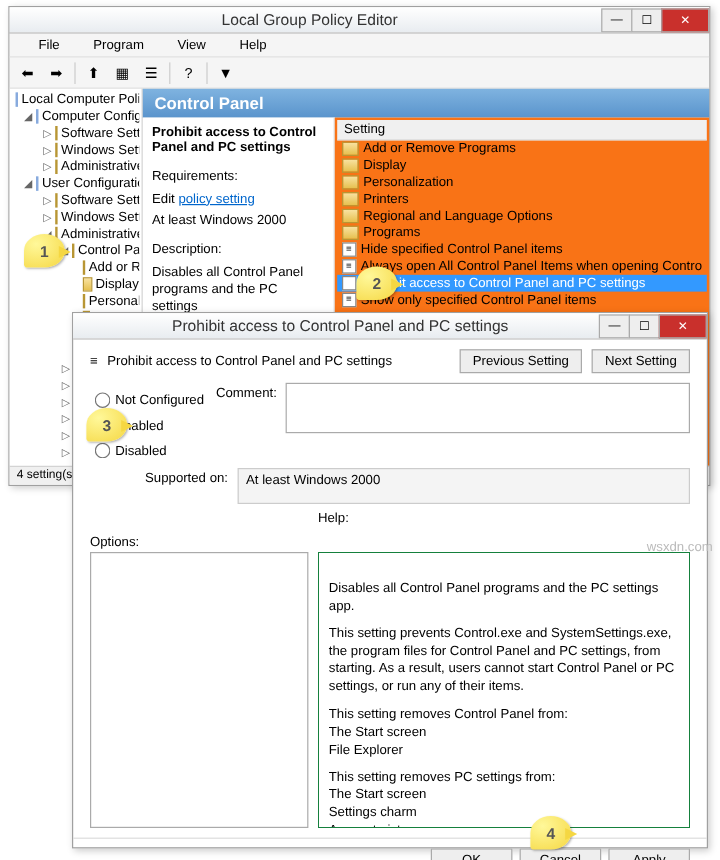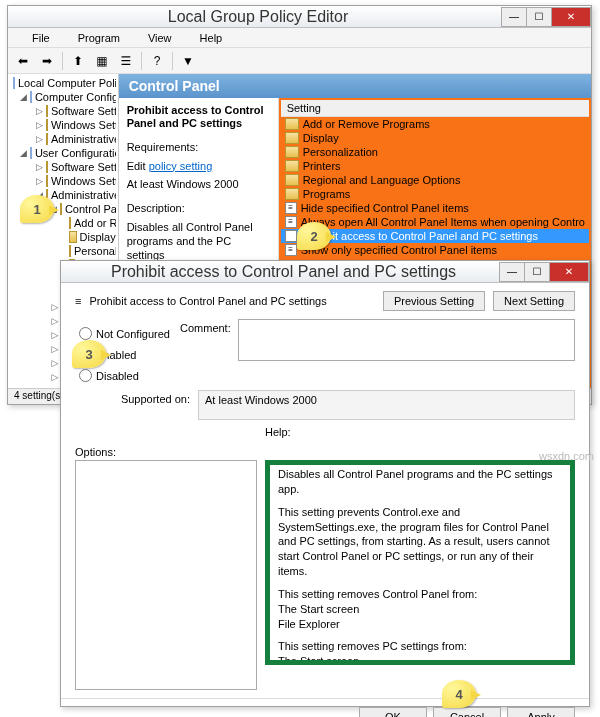--- a/index.html
+++ b/index.html
@@ -3,21 +3,21 @@
 <meta charset="utf-8">
 <style>
 * { box-sizing: border-box; margin: 0; padding: 0; font-family: "Segoe UI", Tahoma, sans-serif; font-size: 11px; }
 body { background: #fff; width: 600px; height: 717px; overflow: hidden; position: relative; }
 
 .window { position: absolute; border: 1px solid #a0a0a0; background: #f0f0f0; box-shadow: 2px 2px 6px rgba(0,0,0,0.2); }
 .win-main { left: 7px; top: 5px; width: 585px; height: 400px; }
 .win-dialog { left: 60px; top: 260px; width: 530px; height: 447px; background: #fff; }
 
 .titlebar { height: 22px; background: linear-gradient(#fff,#e8ecf0); border-bottom: 1px solid #c0c0c0; display: flex; align-items: center; padding-left: 6px; position: relative; }
-.titlebar .title { flex: 1; text-align: center; font-size: 16px; color: #333; }
+.titlebar .title { flex: 1; text-align: center; font-size: 13px; color: #333; }
 .wbtns { display: flex; }
 .wbtn { width: 26px; height: 20px; border: 1px solid #aaa; background: #eee; display: flex; align-items: center; justify-content: center; margin-left: -1px; font-size: 10px; }
 .wbtn.close { background: #c9302c; color: #fff; width: 40px; }
 
 .menubar { height: 20px; background: #f5f5f5; display: flex; align-items: center; gap: 12px; padding-left: 8px; border-bottom: 1px solid #ddd; }
 .menubar span { cursor: default; padding-left: 16px; }
 
 .toolbar { height: 26px; background: #f5f5f5; display: flex; align-items: center; gap: 2px; padding-left: 4px; border-bottom: 1px solid #ddd; }
 .tbtn { width: 22px; height: 22px; border: 1px solid transparent; display: flex; align-items: center; justify-content: center; font-size: 12px; }
 .tsep { width: 1px; height: 18px; background: #ccc; margin: 0 2px; }
@@ -53,21 +53,21 @@
 .radios { display:flex; flex-direction:column; gap:8px; margin:8px 0 8px 4px; }
 .radios label { display:flex; align-items:center; gap:4px; }
 .row2 { display:flex; gap:8px; margin-bottom:6px; }
 .row2 .lbl { width:115px; text-align:right; padding-top:3px; }
 .commentbox { flex:1; height:42px; border:1px solid #aaa; background:#fff; }
 .supported { flex:1; border:1px solid #ccc; background:#f4f4f4; padding:3px 6px; height:30px; }
 .midlabels { display:flex; margin:6px 0 2px; }
 .midlabels div:first-child { width:190px;margin-top:20px; }
 .panes { display:flex; gap:8px; }
 .optbox { width:182px; height:230px; border:1px solid #aaa; background:#fff; }
-.helpbox { flex:1; height:205px; border:5px solid #15803d; background:#fff; padding:2px 8px; overflow:auto; }
+.helpbox { flex:1; height:230px; border:1px solid #15803d; background:#fff; padding:22px 8px; overflow:auto; }
 .helpbox p { margin-bottom:8px; line-height:1.35; }
 .dlg-btns { display:flex; justify-content:flex-end; gap:6px; padding:8px 14px; border-top:1px solid #ddd; }
 
 .callout { position:absolute; width:34px; height:28px; background: radial-gradient(ellipse at 30% 30%, #fff89a, #f5d742); border-radius:50% 50% 50% 10%; display:flex; align-items:center; justify-content:center; font-weight:bold; font-size:13px; color:#555; box-shadow:1px 1px 2px rgba(0,0,0,0.3); z-index:100; }
 .callout::after { content:''; position:absolute; right:-10px; top:10px; border:5px solid transparent; border-left:10px solid #f5d742; }
 
 .watermark { position:absolute; right:6px; top:450px; color:#bbb; font-size:11px; transform:rotate(0deg); }
 </style>
 </head>
 <body>

